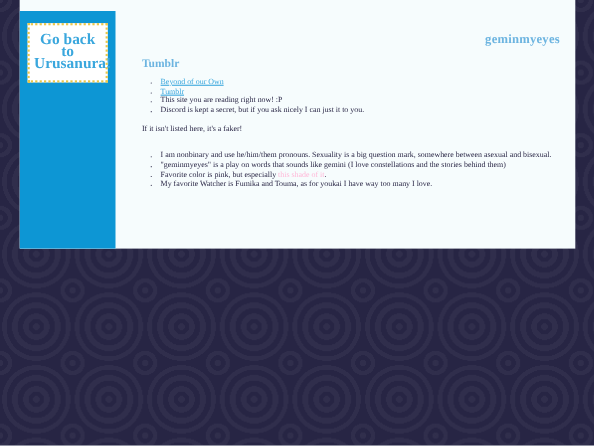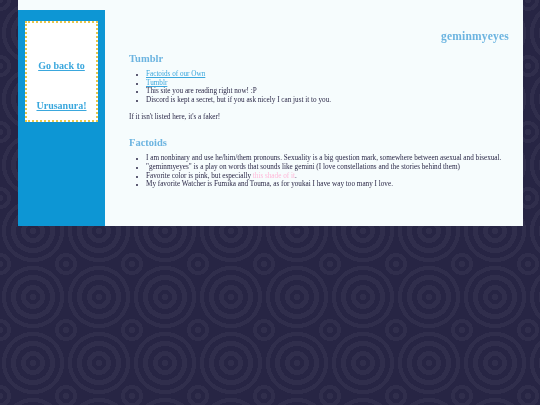--- a/index.html
+++ b/index.html
@@ -59,26 +59,24 @@
   .nav-box {
     background: #ffffff;
     border: 2px dotted #e8c74a;
     padding: 8px 4px 9px 4px;
     text-align: center;
     box-sizing: border-box;
   }
   .nav-link {
     color: #3aa7dd;
     font-weight: bold;
-    font-size: 10px;
+    font-size: 14px;
     line-height: 11px;
-    text-decoration: underline;
     display: block;
     cursor: pointer;
-    margin-top: 29px;
   }
 
   
   .content {
     flex: 1 1 auto;
     padding: 30px 14px 0 24px;
     box-sizing: border-box;
     color: #232144;
   }
   h1.title {
@@ -147,29 +145,28 @@
   </div>
 
   <div class="content">
 
     <h1 class="title">geminmyeyes</h1>
 
 
     <h2 class="section">Tumblr</h2>
 
     <ul class="list" id="links-list">
-        <li><span class="ext-link">Factoids of our Own</span></li>
+        <li><span class="ext-link">Beyond of our Own</span></li>
         <li><span class="ext-link">Tumblr</span></li>
         <li>This site you are reading right now! :P</li>
         <li>Discord is kept a secret, but if you ask nicely I can just it to you.</li>
       </ul>
 
     <p class="note">If it isn't listed here, it's a faker!</p>
 
-    <h2 class="section">Factoids</h2>
 
     <ul class="list factoids-list" id="factoids-list">
         <li>I am nonbinary and use he/him/them pronouns. Sexuality is a big question mark, somewhere between asexual and bisexual.</li>
         <li>"geminmyeyes" is a play on words that sounds like gemini (I love constellations and the stories behind them)</li>
         <li>Favorite color is pink, but especially <span class="pink-link">this shade of it</span>.</li>
         <li>My favorite Watcher is Fumika and Touma, as for youkai I have way too many I love.</li>
       </ul>
 
   </div>
 </div>

